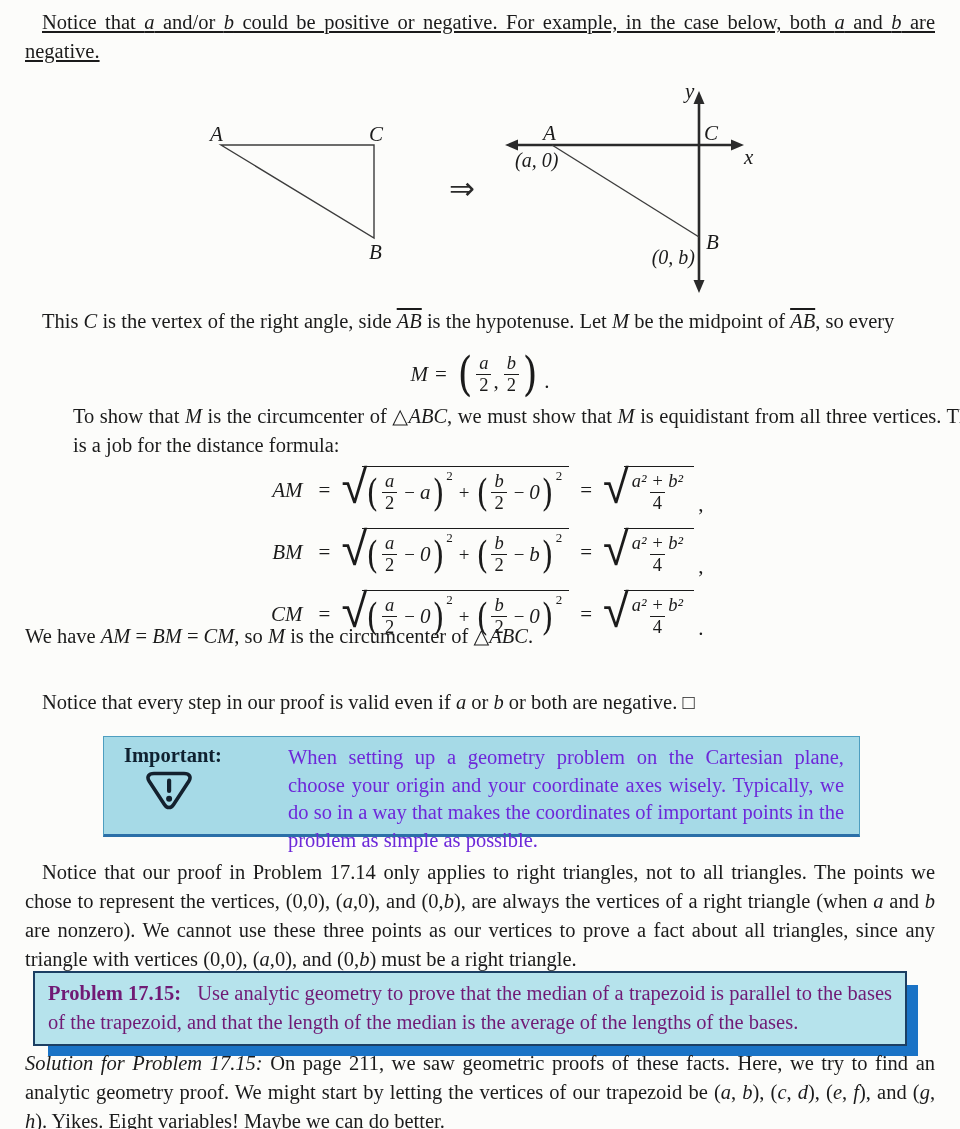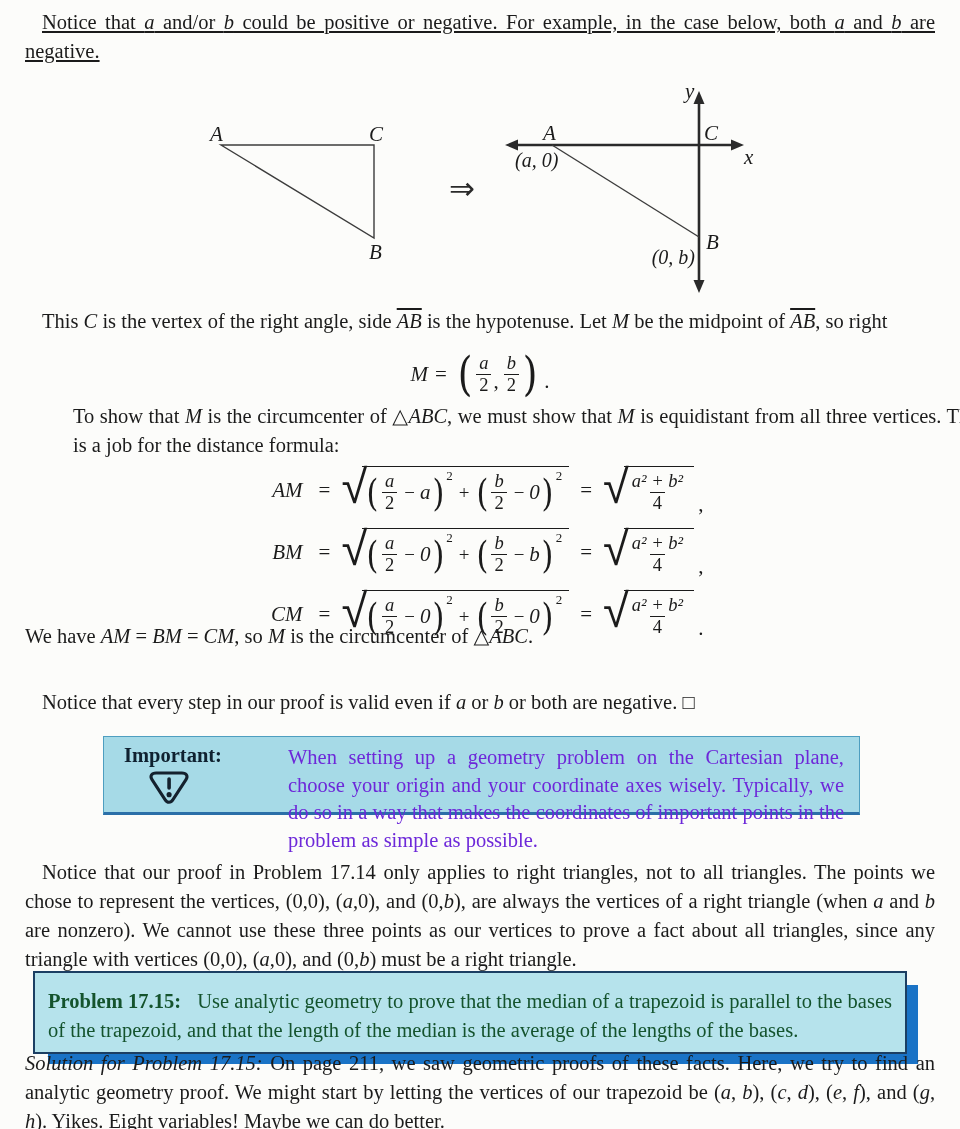--- a/index.html
+++ b/index.html
@@ -43,34 +43,34 @@
         margin:-7px -5px 0 0;font-weight:100;}
   .vinc{display:inline-flex;align-items:center;border-top:1.8px solid #1b1b1b;
         padding:4px 6px 0 3px;}
   sup.sq{font-size:13px;align-self:flex-start;line-height:1;margin:-2px 1px 0 1px;}
   .dop{margin:0 5px;font-size:19px;}
   .dlhs{width:46px;text-align:right;font-size:21px;margin-right:7px;}
   .deq{margin:0 9px;}
   .dend{align-self:flex-end;margin:0 0 4px 2px;}
 
   
-  #important-box{position:absolute;top:736px;left:103px;width:757px;height:79px;
+  #important-box{position:absolute;top:736px;left:103px;width:757px;height:101px;
         box-sizing:border-box;background:#a6dae7;border:1.5px solid #4e9ec0;
         border-bottom:3px solid #2b6fa8;display:flex;padding:7px 15px 6px 20px;}
   .imp-left{width:160px;flex:none;display:flex;flex-direction:column;align-items:flex-start;}
   .imp-label{font-weight:bold;font-size:20.5px;color:#0f2130;}
   .imp-icon{margin:3px 0 0 22px;}
   .imp-body{flex:1;font-size:20.5px;line-height:27.5px;text-align:justify;
         color:#6d28d9;margin:0 0 0 4px;}
 
   
   #problem-box{position:absolute;top:971px;left:33px;width:874px;box-sizing:border-box;
         background:#b6e3ec;border:2px solid #1c3f63;box-shadow:13px 12px 0 -2px #1a73c6;
-        padding:14px 13px 8px 13px;font-size:20.5px;line-height:28.5px;text-align:justify;
-        color:#14532d;}
+        padding:6px 13px 8px 13px;font-size:20.5px;line-height:28.5px;text-align:justify;
+        color:#701a75;}
   #problem-box .bd{padding-right:6px;}
 </style>
 </head>
 <body>
 
 <div id="page">
 
   <p class="body ind" id="p1" style="top:8px;text-decoration:underline;"><span>Notice that </span><span class="it">a</span><span> and/or </span><span class="it">b</span><span> could be positive or negative. For example, in the case below, both </span><span class="it">a</span><span> and </span><span class="it">b</span><span> are negative.</span></p>
 
   <div id="diagram-row">
@@ -94,21 +94,21 @@
       <text class="dlbl" x="190" y="18">y</text>
       <text class="dlbl" x="249" y="84">x</text>
       <text class="dlbl" x="48" y="60">A</text>
       <text class="dlbl2" x="20" y="87">(a, 0)</text>
       <text class="dlbl" x="209" y="60">C</text>
       <text class="dlbl" x="211" y="169">B</text>
       <text class="dlbl2" x="200" y="184" text-anchor="end">(0, b)</text>
     </svg>
   </div>
 
-  <p class="body ind" id="p2" style="top:307px;"><span>This </span><span class="it">C</span><span> is the vertex of the right angle, side </span><span class="ov">AB</span><span> is the hypotenuse. Let </span><span class="it">M</span><span> be the midpoint of </span><span class="ov">AB</span><span>, so right</span></p>
+  <p class="body ind" id="p2" style="top:307px;"><span>This </span><span class="it">C</span><span> is the vertex of the right angle, side </span><span class="ov">AB</span><span> is the hypotenuse. Let </span><span class="it">M</span><span> be the midpoint of </span><span class="ov">AB</span><span>, so every</span></p>
 
   <div class="eq" id="eq-mid">
     <span class="mlhs it">M</span>
     <span class="mop">=</span>
     <span class="paren pbig">(</span>
     <span class="frac">
         <span class="num it">a</span>
         <span class="den">2</span>
       </span>
     <span class="mcomma">,</span>

